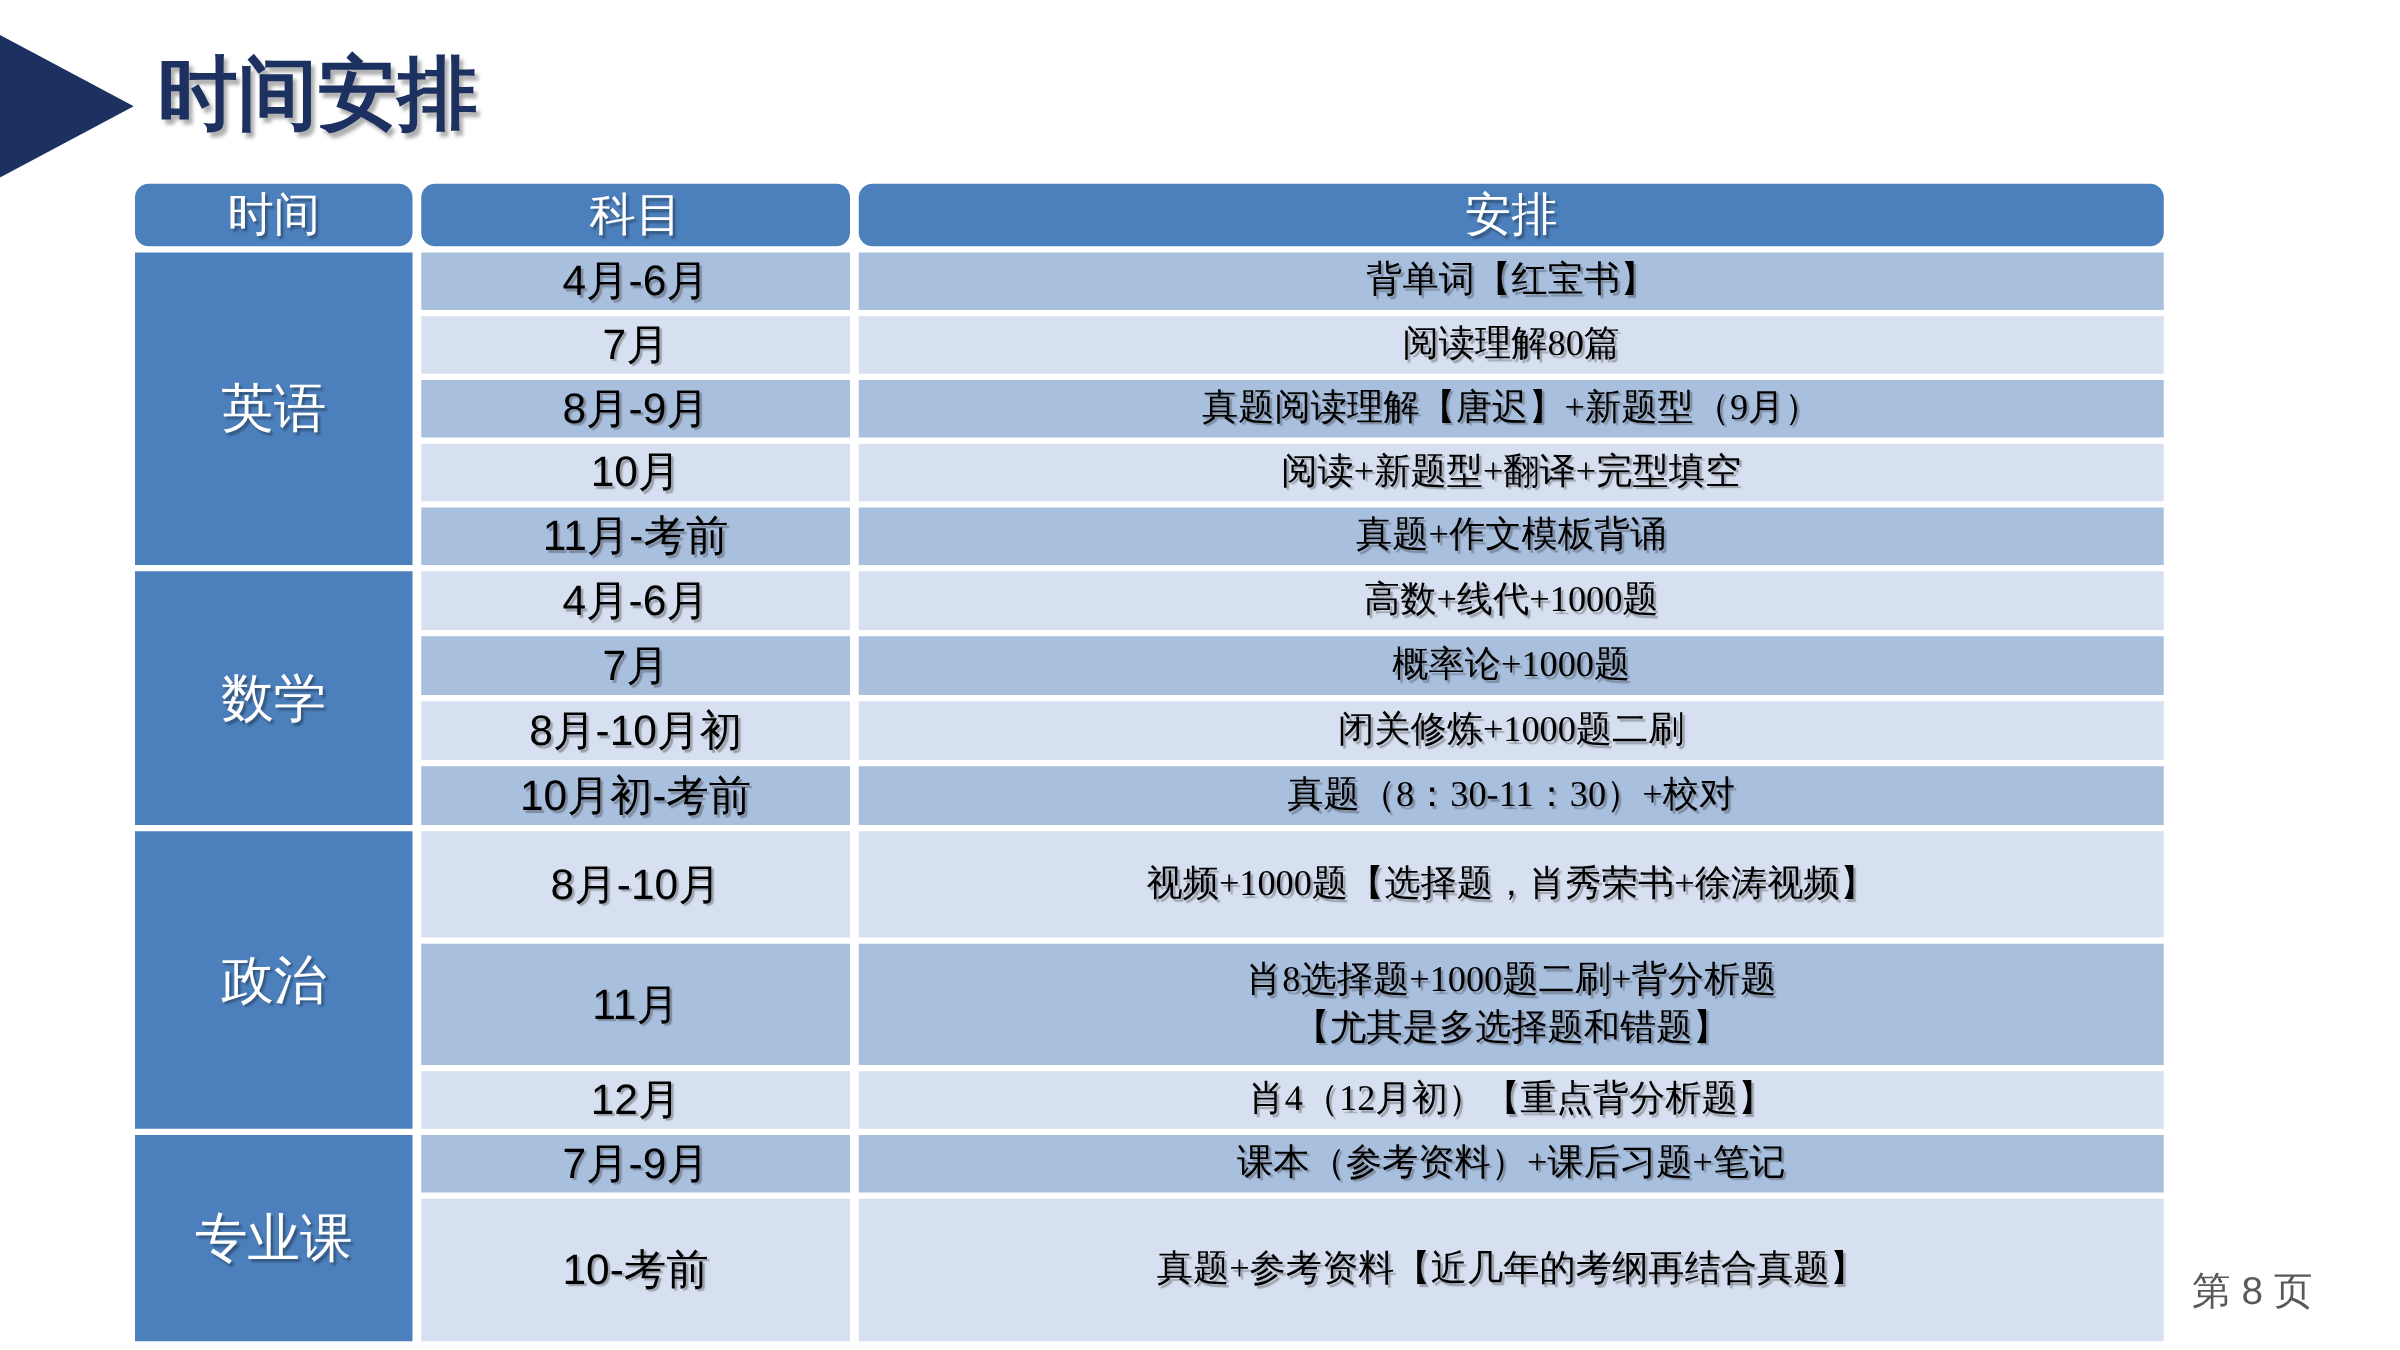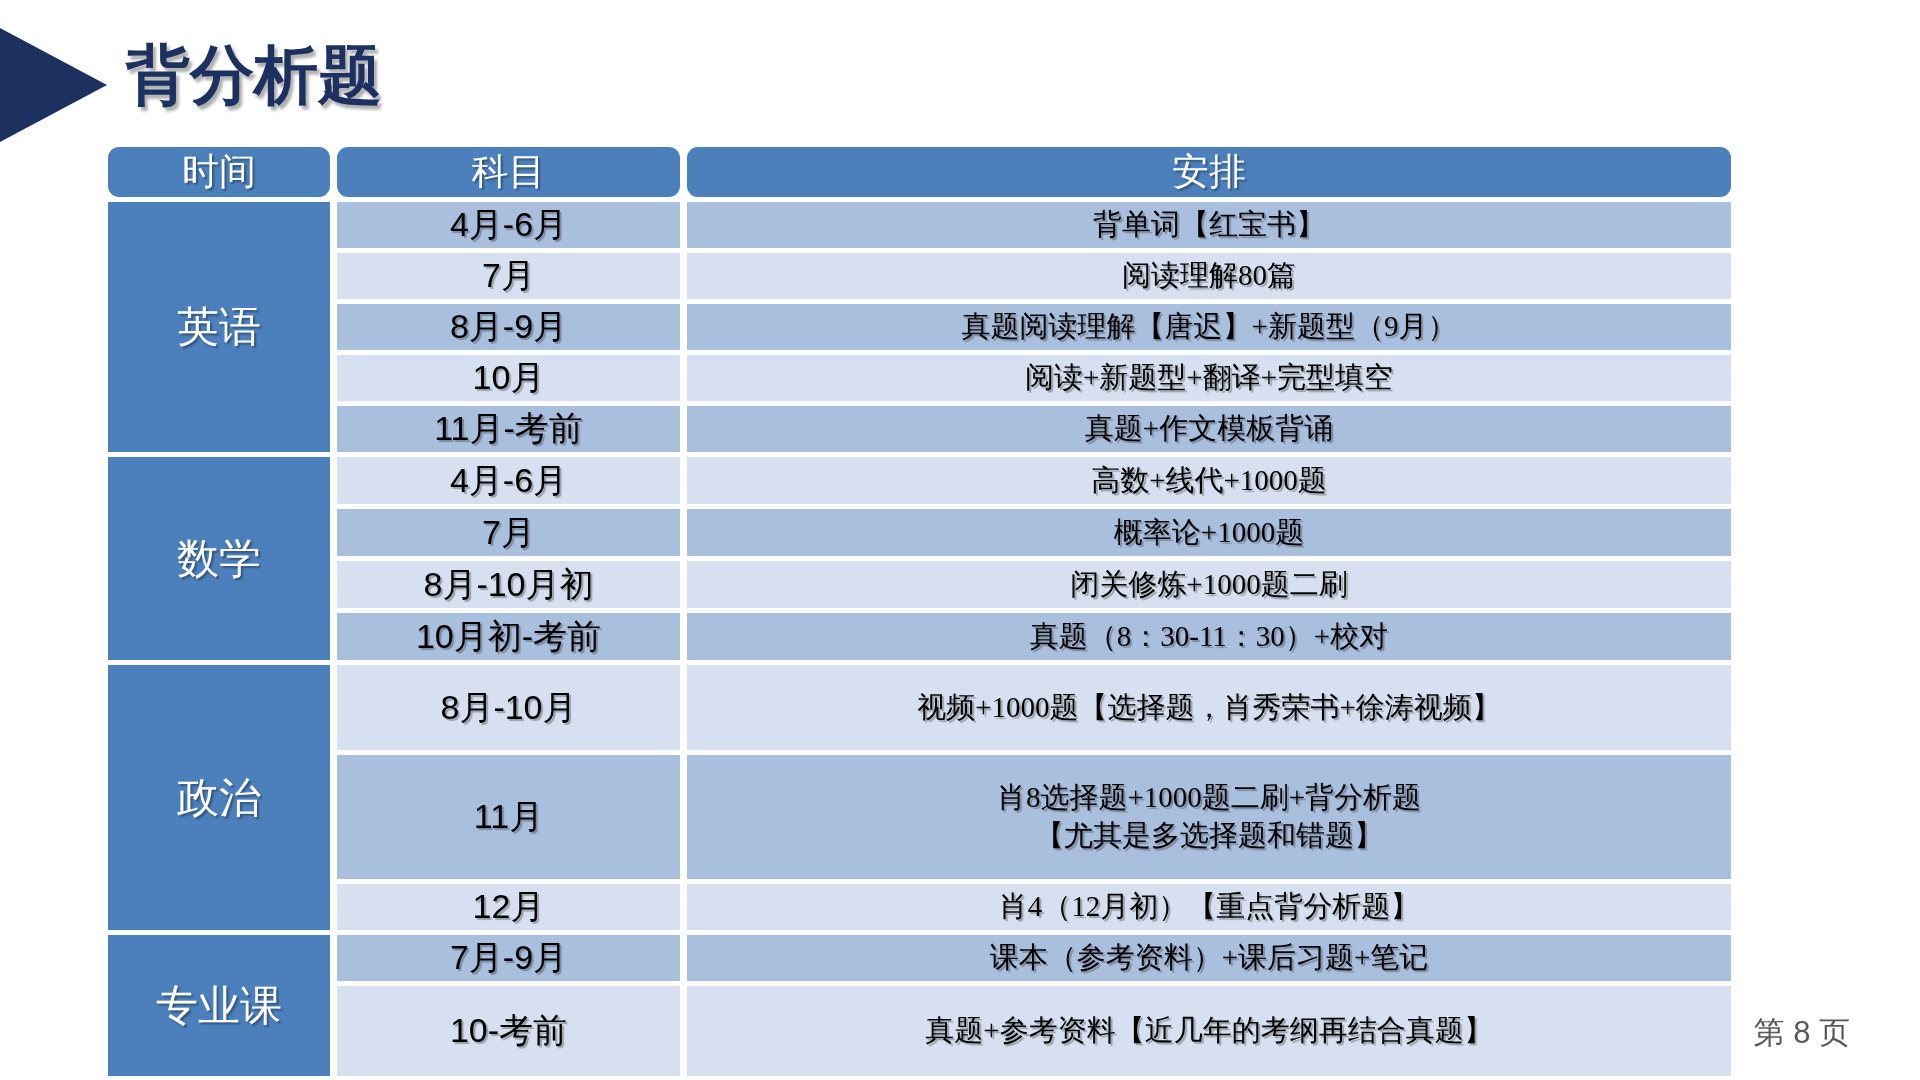--- a/index.html
+++ b/index.html
@@ -63,37 +63,37 @@
     color:var(--ink);font-size:29px;white-space:pre-line;line-height:1.3;
     text-shadow:2px 2px 1px rgba(40,40,40,0.35);
   }
   td.dark{background:var(--band-dark);}
   td.light{background:var(--band-light);}
 
   tr.h-head{height:49px;}
   tr.h45{height:45px;}
   tr.h47{height:47px;}
   tr.h85{height:85px;}
-  tr.h97{height:124px;border-radius:11px;}
+  tr.h97{height:97px;border-radius:11px;}
   tr.h46{height:46px;}
-  tr.h90{height:90px;}
+  tr.h90{height:114px;}
 
   .page-number{
     position:absolute;right:70px;top:1012px;
     font-family:Liberation Sans, sans-serif;
     font-size:31px;color:var(--page-gray);white-space:nowrap;
   }
 </style>
 </head>
 <body>
 
 <div class="slide">
 
   <div class="title-arrow"></div>
-  <div class="slide-title">背分析题</div>
+  <div class="slide-title">时间安排</div>
 
   <table class="schedule">
     <colgroup>
       <col class="c-subject">
         <col class="c-time">
         <col class="c-plan">
     </colgroup>
     <tbody>
         <tr class="h-head">
       <th>时间</th>

